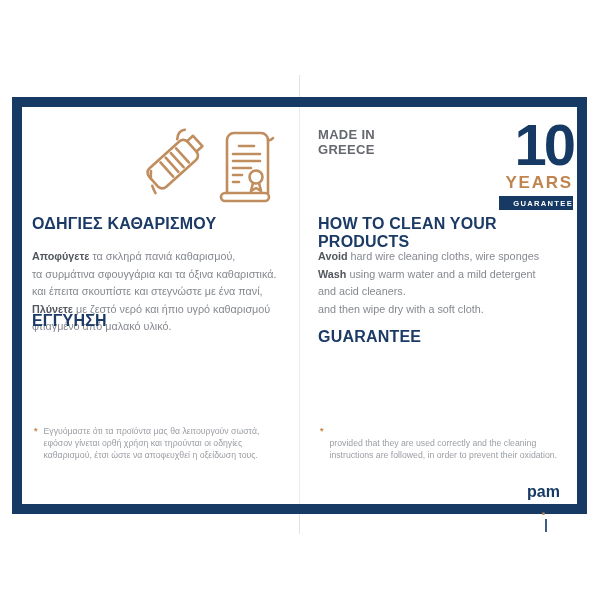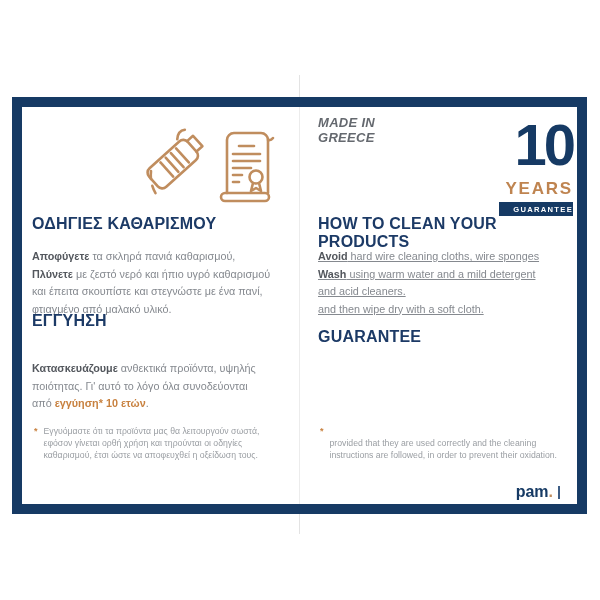--- a/index.html
+++ b/index.html
@@ -23,21 +23,21 @@
   .footnote{color:#9a9ea3;font-size:8.7px;line-height:12.2px;display:flex;}
   .fn-mark{color:#c8813f;font-weight:bold;margin-right:6px;font-size:9px;}
   .madein{color:#65696f;font-weight:bold;font-size:13px;line-height:15px;letter-spacing:0.3px;}
   .badge{width:74px;text-align:right;}
   .badge .num{
     color:#163a64;font-weight:bold;font-size:58px;line-height:50px;
     letter-spacing:-3px;display:block;
   }
   .badge .yrs{
     color:#bf8450;font-weight:bold;font-size:17px;letter-spacing:1.8px;
-    display:block;margin-top:9px;
+    display:block;margin-top:3px;
   }
   .badge .gbar{
     background:#163a64;color:#ffffff;font-weight:bold;font-size:7.6px;
     letter-spacing:1.3px;display:block;margin-top:3px;padding:2.5px 0 2px;
   }
   .logo{color:#163a64;font-weight:bold;font-size:16px;display:flex;align-items:center;}
   .logo .dot{color:#c08d5e;}
   .logo .bar{display:inline-block;width:2px;height:13px;background:#3d5d85;margin-left:5px;}
   svg{display:block;}
   .ln strong{font-weight:bold;}
@@ -77,70 +77,66 @@
       <line x1="19" y1="50" x2="28" y2="50"></line>
       <line x1="19" y1="57" x2="25" y2="57"></line>
       <circle cx="42" cy="52" r="6.5"></circle>
       <path d="M39,58 l-2,8 l5,-3 l5,3 l-2,-8"></path>
     </svg>
   </div>
 
   <div class="abs h" style="left:10px;top:108px;">ΟΔΗΓΙΕΣ ΚΑΘΑΡΙΣΜΟΥ</div>
   <div class="abs bodytext" style="left:10px;top:127px;width:272px;">
     <div class="ln"><strong>Αποφύγετε</strong><span> τα σκληρά πανιά καθαρισμού,</span></div>
+    <div class="ln"><span>τα συρμάτινα σφουγγάρια και τα όξινα καθαριστικά.</span></div>
+    <div class="ln"><span>και έπειτα σκουπίστε και στεγνώστε με ένα πανί,</span></div>
     <div class="ln"><strong>Πλύνετε</strong><span> με ζεστό νερό και ήπιο υγρό καθαρισμού</span></div>
-    <div class="ln"><span>και έπειτα σκουπίστε και στεγνώστε με ένα πανί,</span></div>
     <div class="ln"><span>φτιαγμένο από μαλακό υλικό.</span></div>
   </div>
 
   <div class="abs h" style="left:10px;top:205px;">ΕΓΓΥΗΣΗ</div>
-  <div class="abs bodytext" style="left:10px;top:239px;width:272px;">
-    <div class="ln"><strong>Κατασκευάζουμε</strong><span> ανθεκτικά προϊόντα, υψηλής</span></div>
-    <div class="ln"><span>ποιότητας. Γι' αυτό το λόγο όλα συνοδεύονται</span></div>
-    <div class="ln"><span>από </span><span class="accent">εγγύηση* 10 ετών</span><span>.</span></div>
-  </div>
 
   <div class="abs footnote" style="left:12px;top:318px;width:266px;">
     <span class="fn-mark">*</span>
     <span>
       <span>Εγγυόμαστε ότι τα προϊόντα μας θα λειτουργούν σωστά,</span><br>
       <span>εφόσον γίνεται ορθή χρήση και τηρούνται οι οδηγίες</span><br>
       <span>καθαρισμού, έτσι ώστε να αποφευχθεί η οξείδωση τους.</span>
     </span>
   </div>
 
-  <div class="abs madein" style="left:296px;top:8px;font-style:italic;">
+  <div class="abs madein" style="left:296px;top:20px;">
     <div>MADE IN</div>
     <div>GREECE</div>
   </div>
 
   <div class="abs badge" style="right:4px;top:13px;">
     <span class="num">10</span>
     <span class="yrs">YEARS</span>
     <span class="gbar">GUARANTEE</span>
   </div>
 
   <div class="abs h" style="left:296px;top:108px;">HOW TO CLEAN YOUR PRODUCTS</div>
-  <div class="abs bodytext" style="left:296px;top:127px;width:268px;text-decoration:underline;">
+  <div class="abs bodytext" style="left:296px;top:127px;width:268px;">
     <div class="ln"><strong>Avoid</strong><span> hard wire cleaning cloths, wire sponges</span></div>
     <div class="ln"><strong>Wash</strong><span> using warm water and a mild detergent</span></div>
     <div class="ln"><span>and acid cleaners.</span></div>
     <div class="ln"><span>and then wipe dry with a soft cloth.</span></div>
   </div>
 
   <div class="abs h" style="left:296px;top:221px;">GUARANTEE</div>
 
   <div class="abs footnote" style="left:298px;top:318px;width:266px;">
     <span class="fn-mark">*</span>
     <span>
       <br>
       <span>provided that they are used correctly and the cleaning</span><br>
       <span>instructions are followed, in order to prevent their oxidation.</span>
     </span>
   </div>
 
-  <div class="abs logo" style="right:17px;top:376px;">
+  <div class="abs logo" style="right:17px;top:376px;flex-direction:column;">
     <span>pam</span>
       <span class="dot">.</span>
       <span class="bar"></span>
   </div>
 
 </div>
 
 </body></html>

